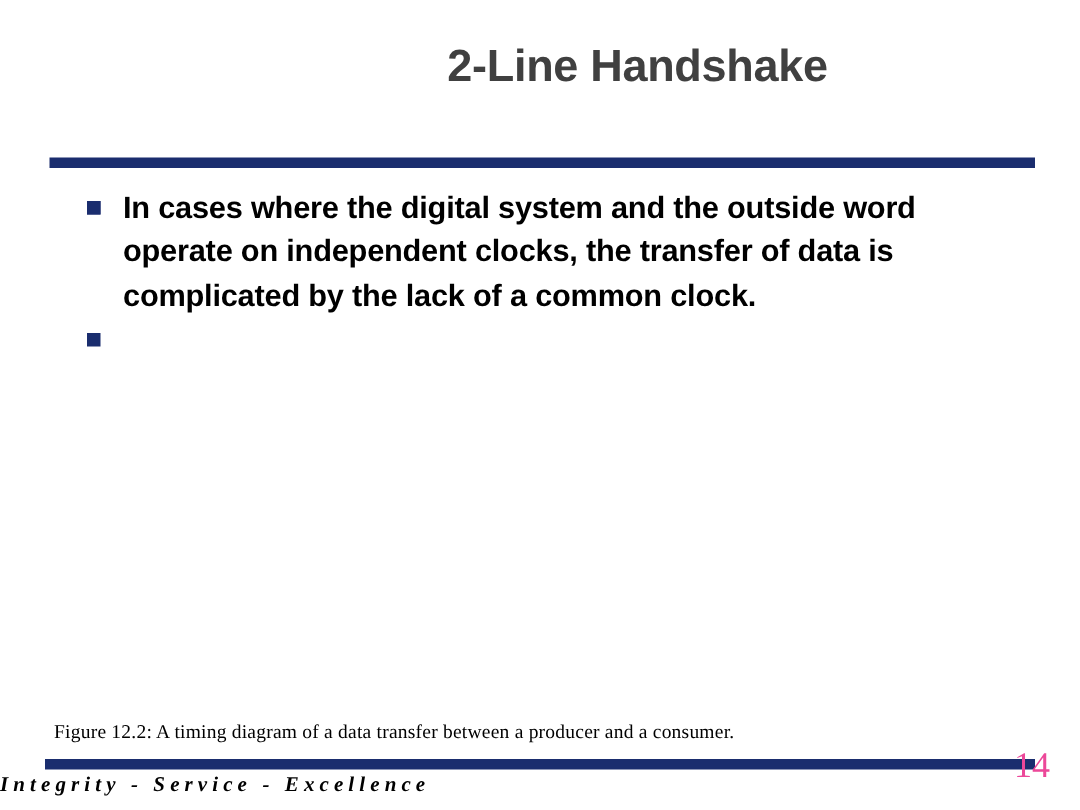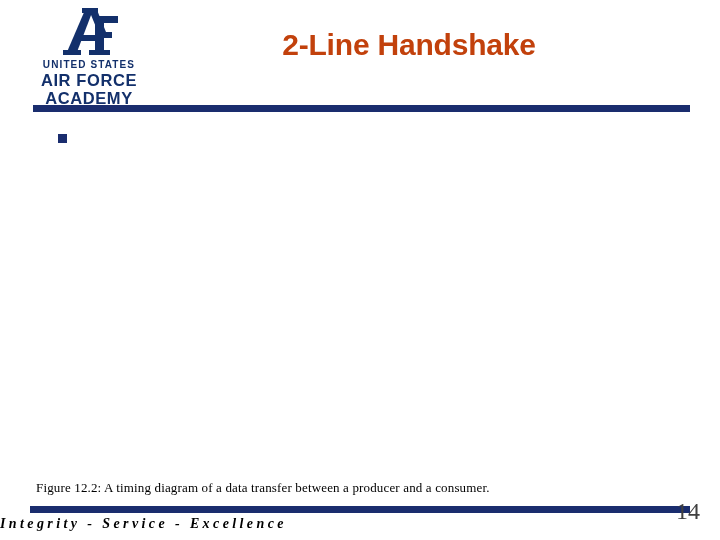--- a/index.html
+++ b/index.html
@@ -56,27 +56,27 @@
   .logo-line-3 {
     font-size: 16.5px;
     font-weight: bold;
     letter-spacing: 0.6px;
     line-height: 18px;
     color: #13306b;
   }
 
   .slide-title {
     position: absolute;
-    left: 144px;
+    left: 160px;
     top: 28px;
     width: 530px;
     text-align: center;
     font-size: 30px;
     font-weight: bold;
-    color: #c2410c;
+    color: #404040;
     letter-spacing: -0.2px;
     line-height: 34px;
   }
 
   .rule-top {
     position: absolute;
     left: 33px;
     top: 105px;
     width: 657px;
     height: 7px;
@@ -147,66 +147,41 @@
     letter-spacing: 3.4px;
     color: #000000;
     line-height: 18px;
   }
   .page-number {
     position: absolute;
     left: 676px;
     top: 498px;
     font-family: "Liberation Serif", serif;
     font-size: 24px;
-    color: #404040;
+    color: #ec4899;
     line-height: 26px;
   }
 </style>
 </head>
 <body>
 
 <div class="slide">
 
-  <div class="logo-block">
-    <div class="logo-mark">
-      <svg width="76" height="52" viewBox="0 0 76 52" aria-hidden="true">
-        <g fill="#13306b">
-
-          <polygon points="16,46 26,46 42,4 34,4"></polygon>
-
-          <polygon points="38,4 46,4 55,26 47,26"></polygon>
-
-          <rect x="25" y="29" width="24" height="6"></rect>
-
-          <rect x="31" y="2" width="16" height="5"></rect>
-
-          <rect x="12" y="44" width="18" height="5"></rect>
-
-          <rect x="44" y="10" width="9" height="38"></rect>
-
-          <rect x="44" y="10" width="23" height="7"></rect>
-
-          <rect x="44" y="26" width="17" height="6"></rect>
-
-          <rect x="38" y="44" width="21" height="5"></rect>
-        </g>
-      </svg>
-    </div>
-    <div class="logo-line-1">UNITED STATES</div>
-    <div class="logo-line-2">AIR FORCE</div>
-    <div class="logo-line-3">ACADEMY</div>
-  </div>
 
   <div class="slide-title">2-Line Handshake</div>
 
   <div class="rule-top"></div>
 
   <ul class="body-list">
     <li class="bullet-item">
       <span class="bullet-marker"></span>
+    </li>
+    <li class="bullet-item">
+      <span class="bullet-marker"></span>
+      <span>In cases where the digital system and the outside word operate on independent clocks, the transfer of data is complicated by the lack of a common clock.</span>
     </li>
     <li class="bullet-item">
       <span class="bullet-marker"></span>
     </li>
   </ul>
 
   <div class="figure-caption">Figure 12.2: A timing diagram of a data transfer between a producer and a consumer.</div>
 
   <div class="rule-bottom"></div>
   <div class="tagline">Integrity - Service - Excellence</div>

